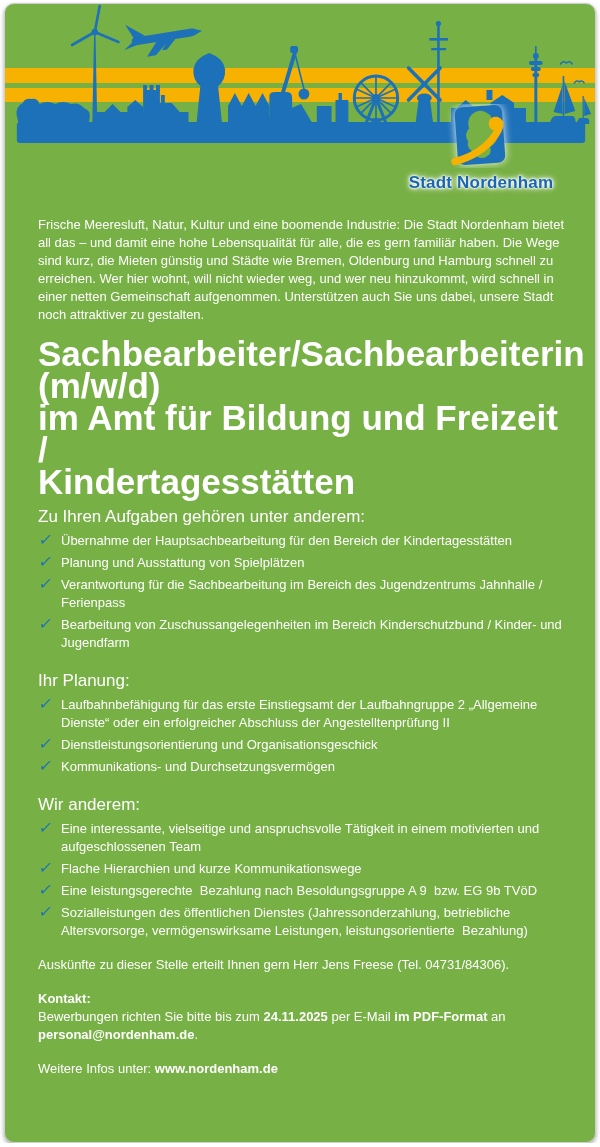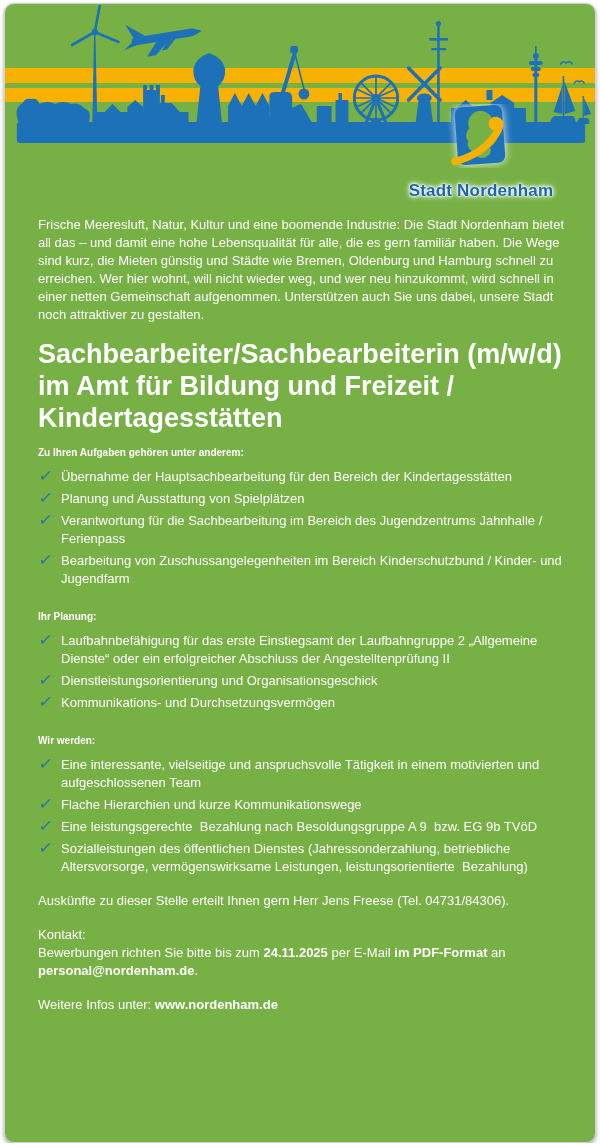--- a/index.html
+++ b/index.html
@@ -19,40 +19,40 @@
   .header{position:relative;height:200px;}
   .stripe{position:absolute;left:0;right:0;background:var(--yellow);}
   .stripe1{top:64px;height:15px;}
   .stripe2{top:84px;height:14px;}
   .skyline{position:absolute;top:0;left:0;width:592px;height:150px;}
   .sk{fill:var(--blue);}
   .skl{stroke:var(--blue);fill:none;}
   .logo{position:absolute;top:100px;right:26px;width:176px;text-align:center;z-index:3;}
   .logo-mark{display:block;margin:0 auto;}
   .logo-text{
-    margin-top:13px;font-size:17px;font-weight:bold;color:var(--logo_blue);letter-spacing:.2px;
+    margin-top:5px;font-size:17px;font-weight:bold;color:var(--logo_blue);letter-spacing:.2px;
     text-shadow:0 0 2px #fff,0 0 3px #fff,0 0 5px #fff,0 0 7px #fff;
   }
   
   .content{padding:12px 30px 0 33px;color:var(--white);font-size:13px;line-height:18px;}
   .para{margin:0;white-space:pre-wrap;}
   .mb14{margin-bottom:14px;}
   .mt14{margin-top:14px;}
   .mt16{margin-top:16px;}
-  .title{margin:10px 0;font-size:27px;line-height:32px;font-weight:bold;color:var(--white);}
+  .title{margin:10px 0;font-size:35px;line-height:32px;font-weight:bold;color:var(--white);}
   .title span{display:block;}
   .sec{margin-top:20px;}
-  .sec h2{margin:0 0 6px;font-size:10px;line-height:18px;font-weight:bold;}
+  .sec h2{margin:0 0 6px;font-size:17px;line-height:18px;font-weight:normal;}
   .sec ul{list-style:none;margin:0;padding:0;}
   .sec li{position:relative;padding-left:23px;margin-bottom:4px;white-space:pre-wrap;}
   .check{
     position:absolute;left:1px;top:-1px;color:var(--blue);
     font-size:16px;font-weight:bold;transform:skewX(-12deg);white-space:normal;
   }
-  .bold{font-weight:normal;}
+  .bold{font-weight:bold;}
   strong{font-weight:bold;}
 </style>
 </head>
 <body>
 
 <div class="card">
 
   <div class="header">
     <div class="stripe stripe1"></div>
     <div class="stripe stripe2"></div>
@@ -220,21 +220,21 @@
     <div class="sec">
       <h2>Ihr Planung:</h2>
       <ul>
         <li><span class="check">✓</span><span>Laufbahnbefähigung für das erste Einstiegsamt der Laufbahngruppe 2 „Allgemeine Dienste“ oder ein erfolgreicher Abschluss der Angestelltenprüfung II</span></li>
         <li><span class="check">✓</span><span>Dienstleistungsorientierung und Organisationsgeschick</span></li>
         <li><span class="check">✓</span><span>Kommunikations- und Durchsetzungsvermögen</span></li>
       </ul>
     </div>
 
     <div class="sec">
-      <h2>Wir werden:</h2>
+      <h2>Wir anderem:</h2>
       <ul>
         <li><span class="check">✓</span><span>Eine interessante, vielseitige und anspruchsvolle Tätigkeit in einem motivierten und aufgeschlossenen Team</span></li>
         <li><span class="check">✓</span><span>Flache Hierarchien und kurze Kommunikationswege</span></li>
         <li><span class="check">✓</span><span>Eine leistungsgerechte  Bezahlung nach Besoldungsgruppe A 9  bzw. EG 9b TVöD</span></li>
         <li><span class="check">✓</span><span>Sozialleistungen des öffentlichen Dienstes (Jahressonderzahlung, betriebliche Altersvorsorge, vermögenswirksame Leistungen, leistungsorientierte  Bezahlung)</span></li>
       </ul>
     </div>
 
 
     <p class="para mt16">Auskünfte zu dieser Stelle erteilt Ihnen gern Herr Jens Freese (Tel. 04731/84306).</p>

